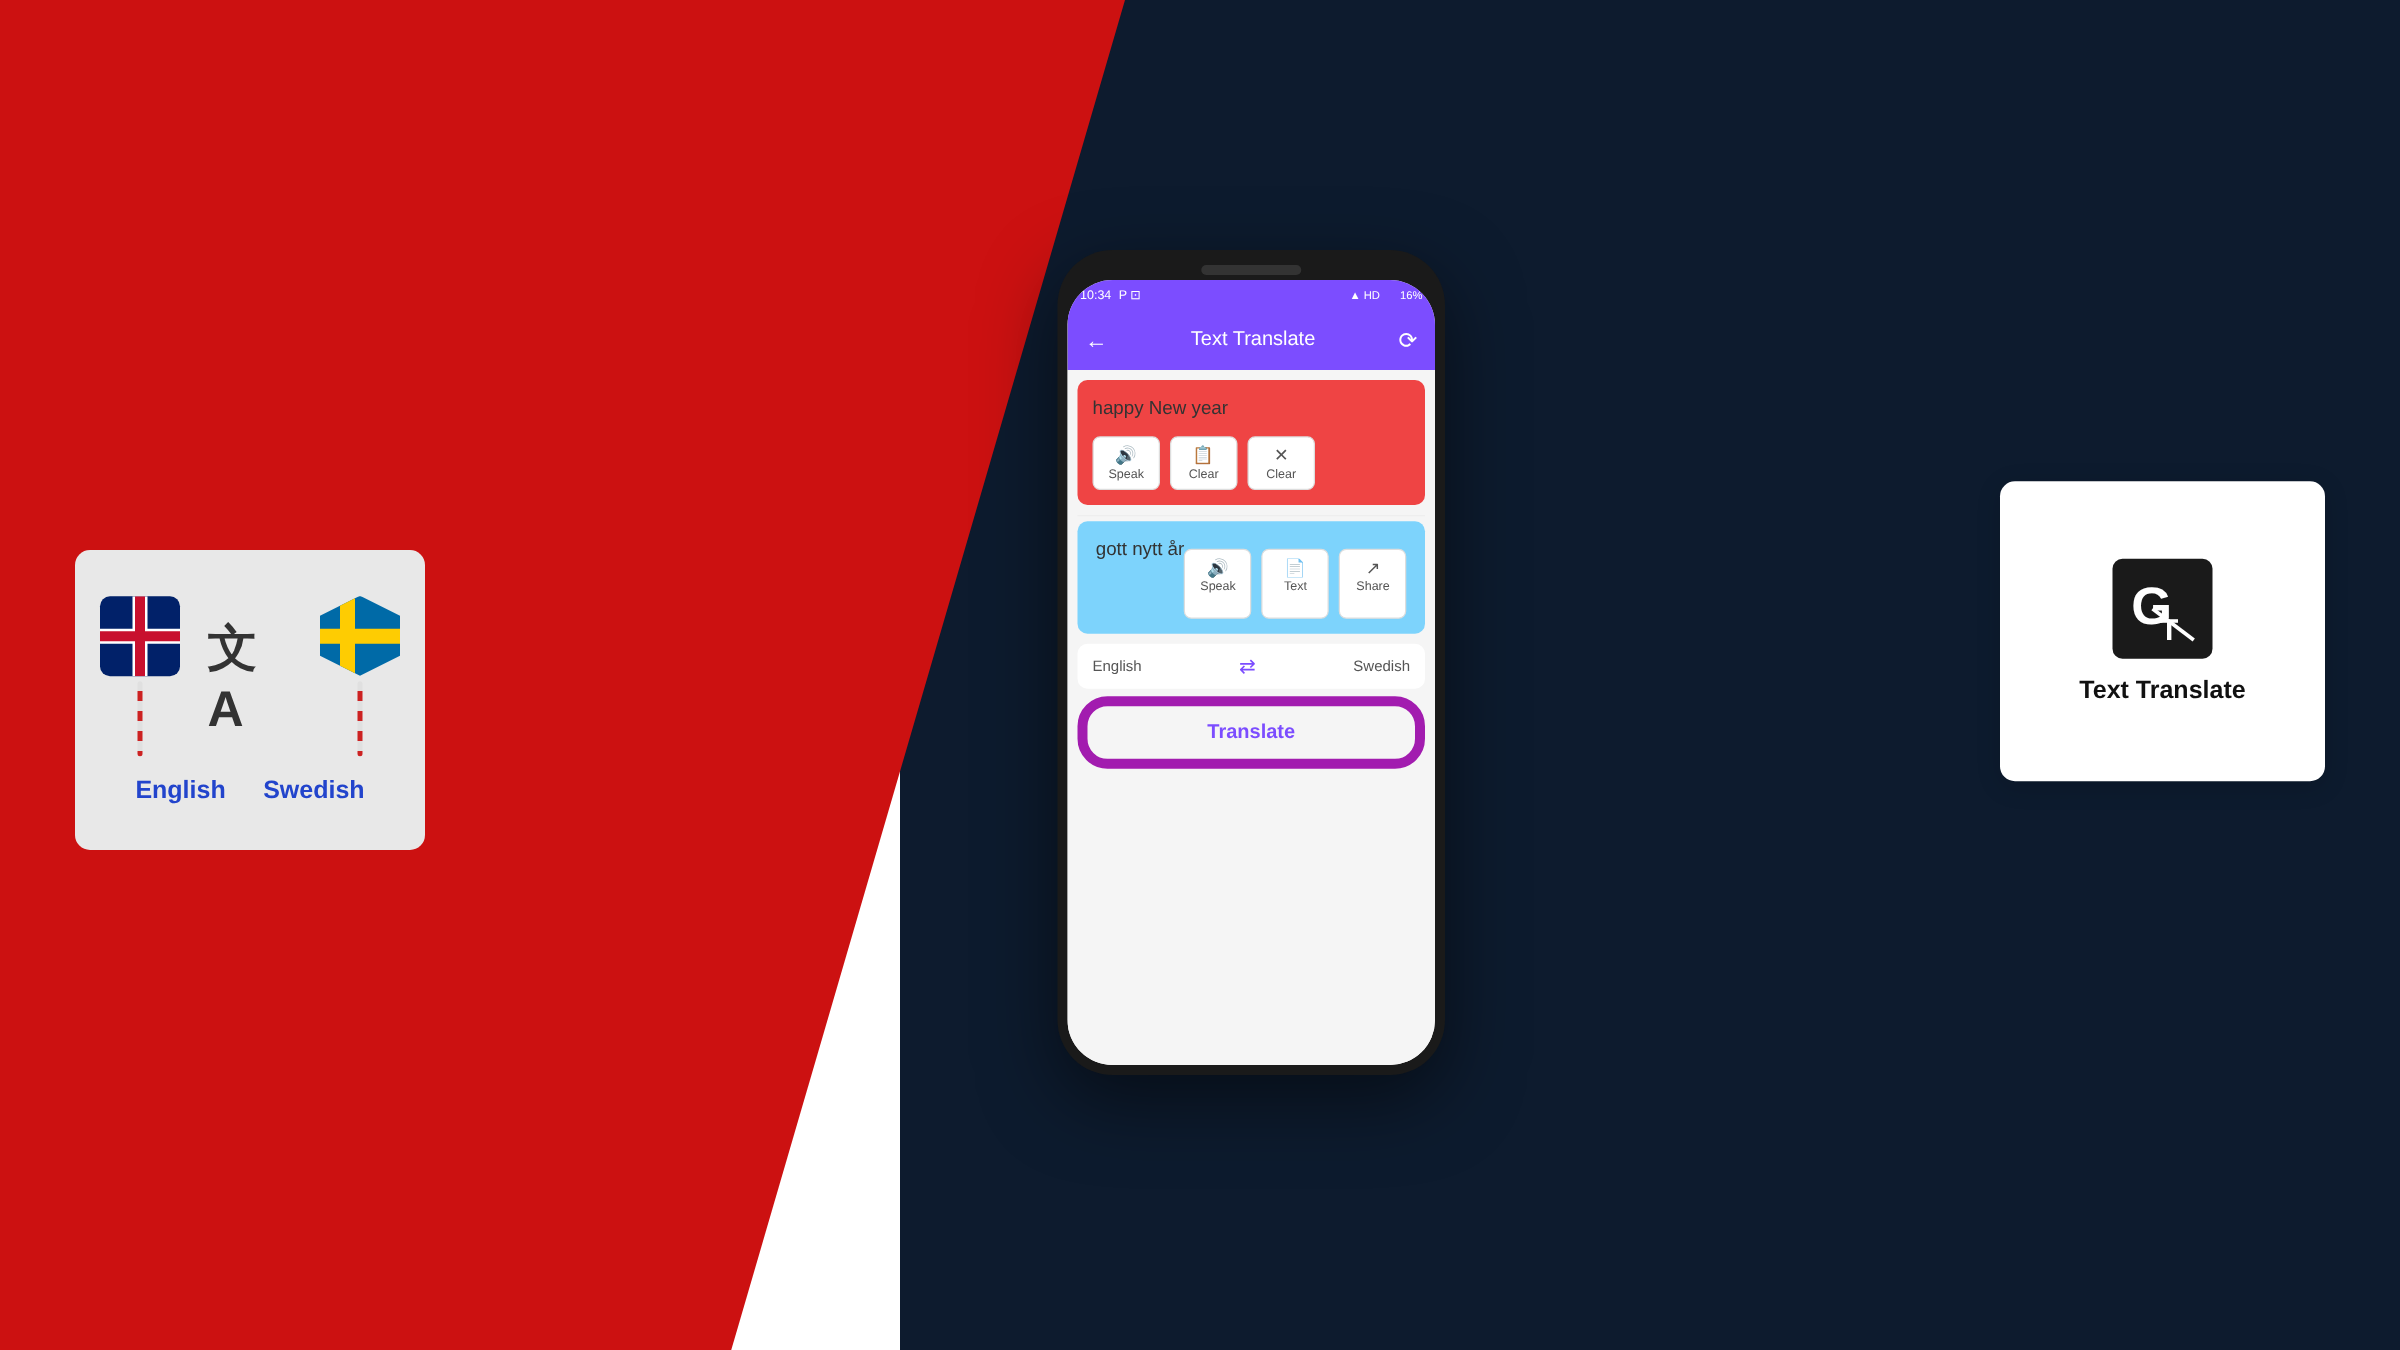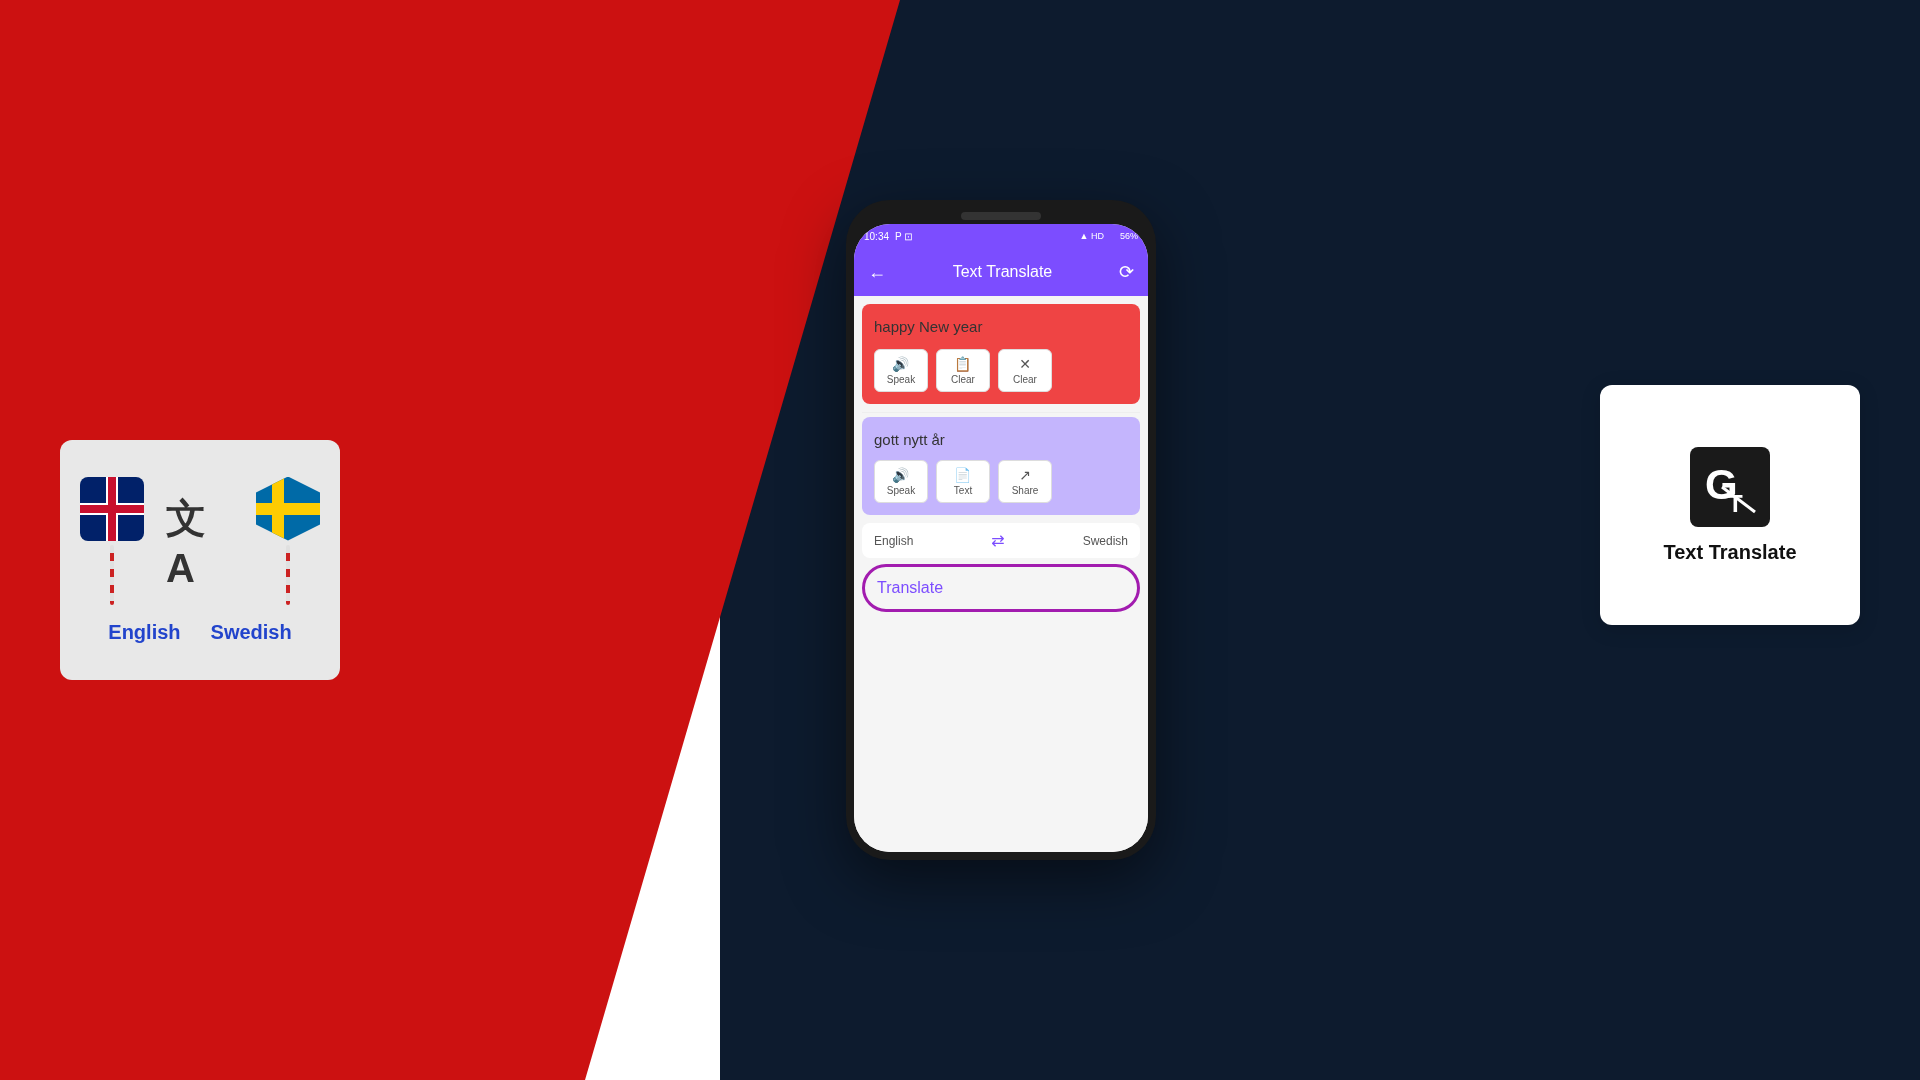--- a/index.html
+++ b/index.html
@@ -319,27 +319,27 @@
       color: #555;
       min-width: 54px;
     }
 
     .action-icon {
       font-size: 14px;
     }
 
     
     .output-area {
-      background: #c4b5fd;
+      background: #7dd3fc;
       margin: 4px 8px 8px 8px;
       border-radius: 8px;
       padding: 12px;
       min-height: 90px;
       display: flex;
-      flex-direction: column;
+      flex-direction: row;
       justify-content: center;
     }
 
     .output-text {
       font-size: 15px;
       color: #333;
       line-height: 1.4;
     }
 
     .output-actions {
@@ -368,28 +368,28 @@
     .swap-icon {
       font-size: 16px;
       color: #7c4dff;
       cursor: pointer;
     }
 
     
     .translate-btn {
       margin: 0 8px 10px 8px;
       background: transparent;
-      border: 3px solid #a21caf;
+      border: 8px solid #a21caf;
       border-radius: 24px;
       padding: 12px;
-      text-align: left;
+      text-align: center;
       cursor: pointer;
       font-size: 16px;
       color: #7c4dff;
-      font-weight: 400;
+      font-weight: 700;
     }
 
     
     .right-content {
       display: flex;
       flex-direction: column;
       align-items: flex-start;
       gap: 30px;
       margin-top: -40px;
     }
@@ -512,21 +512,21 @@
       <div class="phone-notch"></div>
       <div class="phone-screen">
 
         <div class="phone-statusbar">
           <div class="statusbar-left">
             <span>10:34</span>
             <span>P ⊡</span>
           </div>
           <div class="statusbar-right">
             <span>▲ HD</span>
-            <span>56%</span>
+            <span>16%</span>
           </div>
         </div>
 
         <div class="phone-header">
           <span class="arrow-back">←</span>
           <span class="header-title">Text Translate</span>
           <span class="history-icon">⟳</span>
         </div>
 
         <div class="phone-content">

